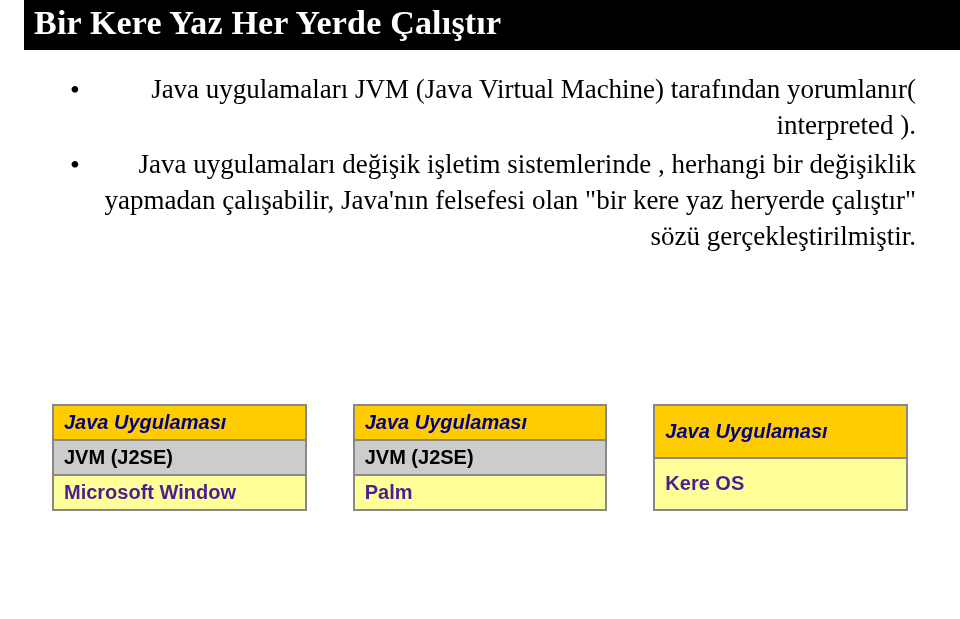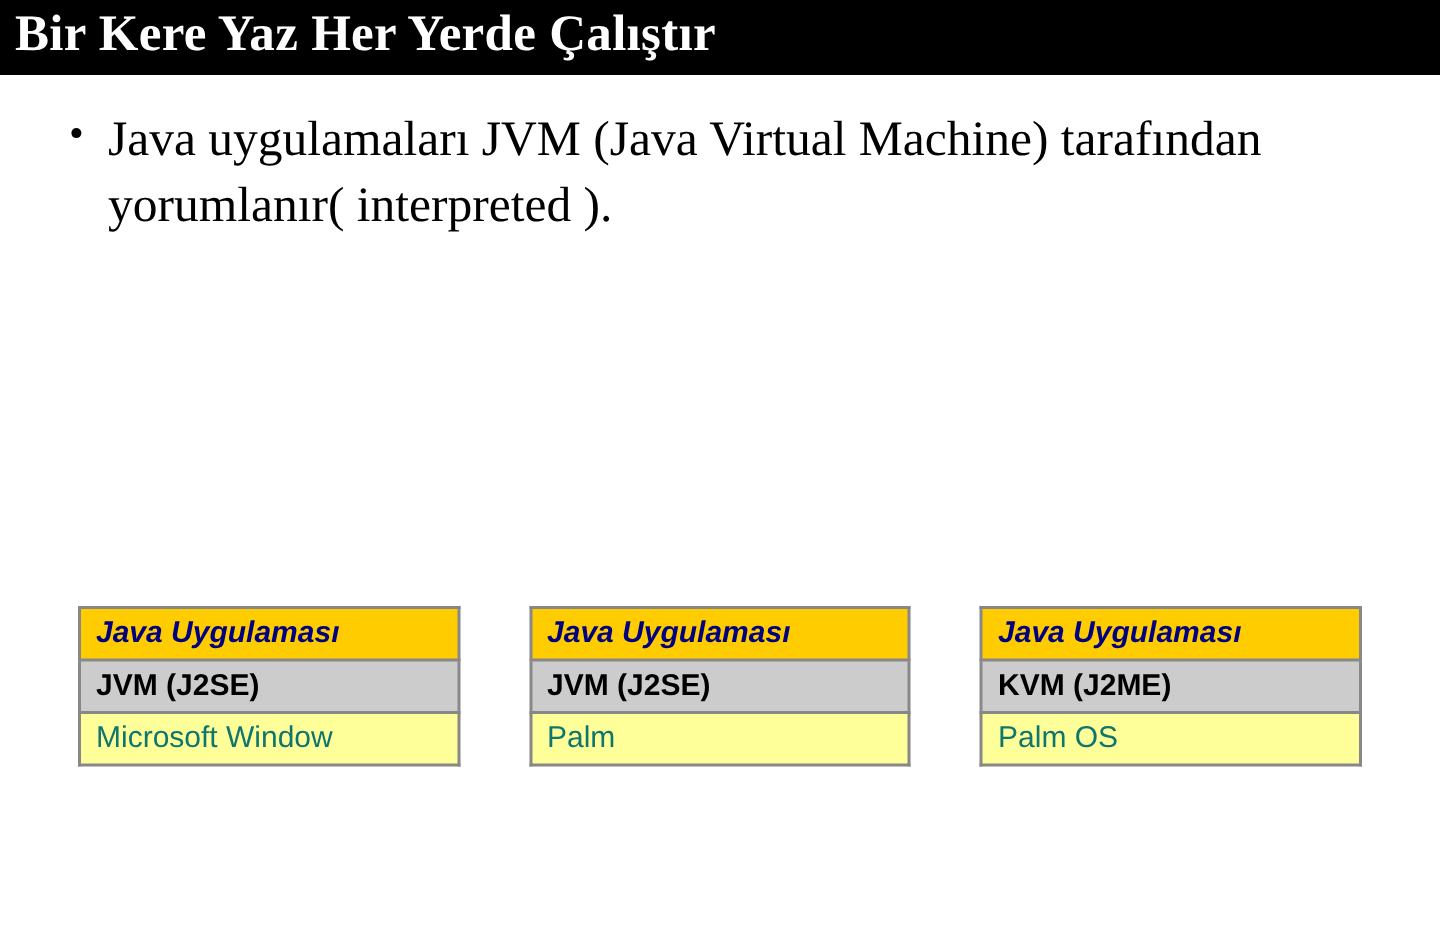--- a/index.html
+++ b/index.html
@@ -1,30 +1,31 @@
 <!DOCTYPE html>
 <html><head>
 <meta charset="utf-8">
 <style>
   * { margin: 0; padding: 0; box-sizing: border-box; }
   html, body { width: 960px; height: 619px; background: #ffffff; font-family: "Times New Roman", Times, serif; }
-  .slide { width: 960px; height: 553px; position: relative; }
+  .slide { width: 960px; height: 553px; position: relative; padding-left: 24px; }
   .title-bar {
     background: #000000;
     color: #ffffff;
     font-weight: bold;
     font-size: 34px;
     padding: 4px 10px 8px 10px;
     letter-spacing: 0.2px;
   }
   .content {
     padding: 22px 44px 0 44px;
-    font-size: 33px;
+    font-size: 27px;
     line-height: 1.32;
     color: #000000;
+    text-align: right;
   }
   ul.bullets { list-style: none; }
   ul.bullets > li {
     position: relative;
     padding-left: 28px;
     margin-bottom: 4px;
   }
   ul.bullets > li::before {
     content: "•";
     position: absolute;
@@ -47,31 +48,32 @@
     font-family: Arial, Helvetica, sans-serif;
   }
   .stack td {
     border: 2px solid #888888;
     padding: 5px 10px 6px 10px;
     font-size: 20px;
     line-height: 1.1;
   }
   .row-app  { background: #ffcc00; font-weight: bold; font-style: italic; color: #000080; }
   .row-vm   { background: #cccccc; font-weight: bold; color: #000000; margin-left: 38px; }
-  .row-os   { background: #ffff99; font-weight: normal; color: #0f766e; }
+  .row-os   { background: #ffff99; font-weight: bold; color: #4c1d95; }
 </style>
 </head>
 <body>
 <div class="slide">
 
   <div class="title-bar">Bir Kere Yaz Her Yerde Çalıştır</div>
 
   <div class="content">
     <ul class="bullets">
       <li>Java uygulamaları JVM (Java Virtual Machine) tarafından yorumlanır( interpreted ).</li>
+      <li>Java uygulamaları değişik işletim sistemlerinde , herhangi bir değişiklik yapmadan çalışabilir, Java'nın felsefesi olan "bir kere yaz heryerde çalıştır" sözü gerçekleştirilmiştir.</li>
     </ul>
   </div>
 
   <div class="tables-row">
 
     <table class="stack">
       <tbody>
           <tr>
             <td class="row-app">Java Uygulaması</td>
           </tr>
@@ -97,22 +99,19 @@
           </tr>
     </tbody>
       </table>
 
     <table class="stack">
       <tbody>
           <tr>
             <td class="row-app">Java Uygulaması</td>
           </tr>
       <tr>
-            <td class="row-vm">KVM (J2ME)</td>
-          </tr>
-      <tr>
-            <td class="row-os">Palm OS</td>
+            <td class="row-os">Kere OS</td>
           </tr>
     </tbody>
       </table>
 
   </div>
 </div>
 
 </body></html>

